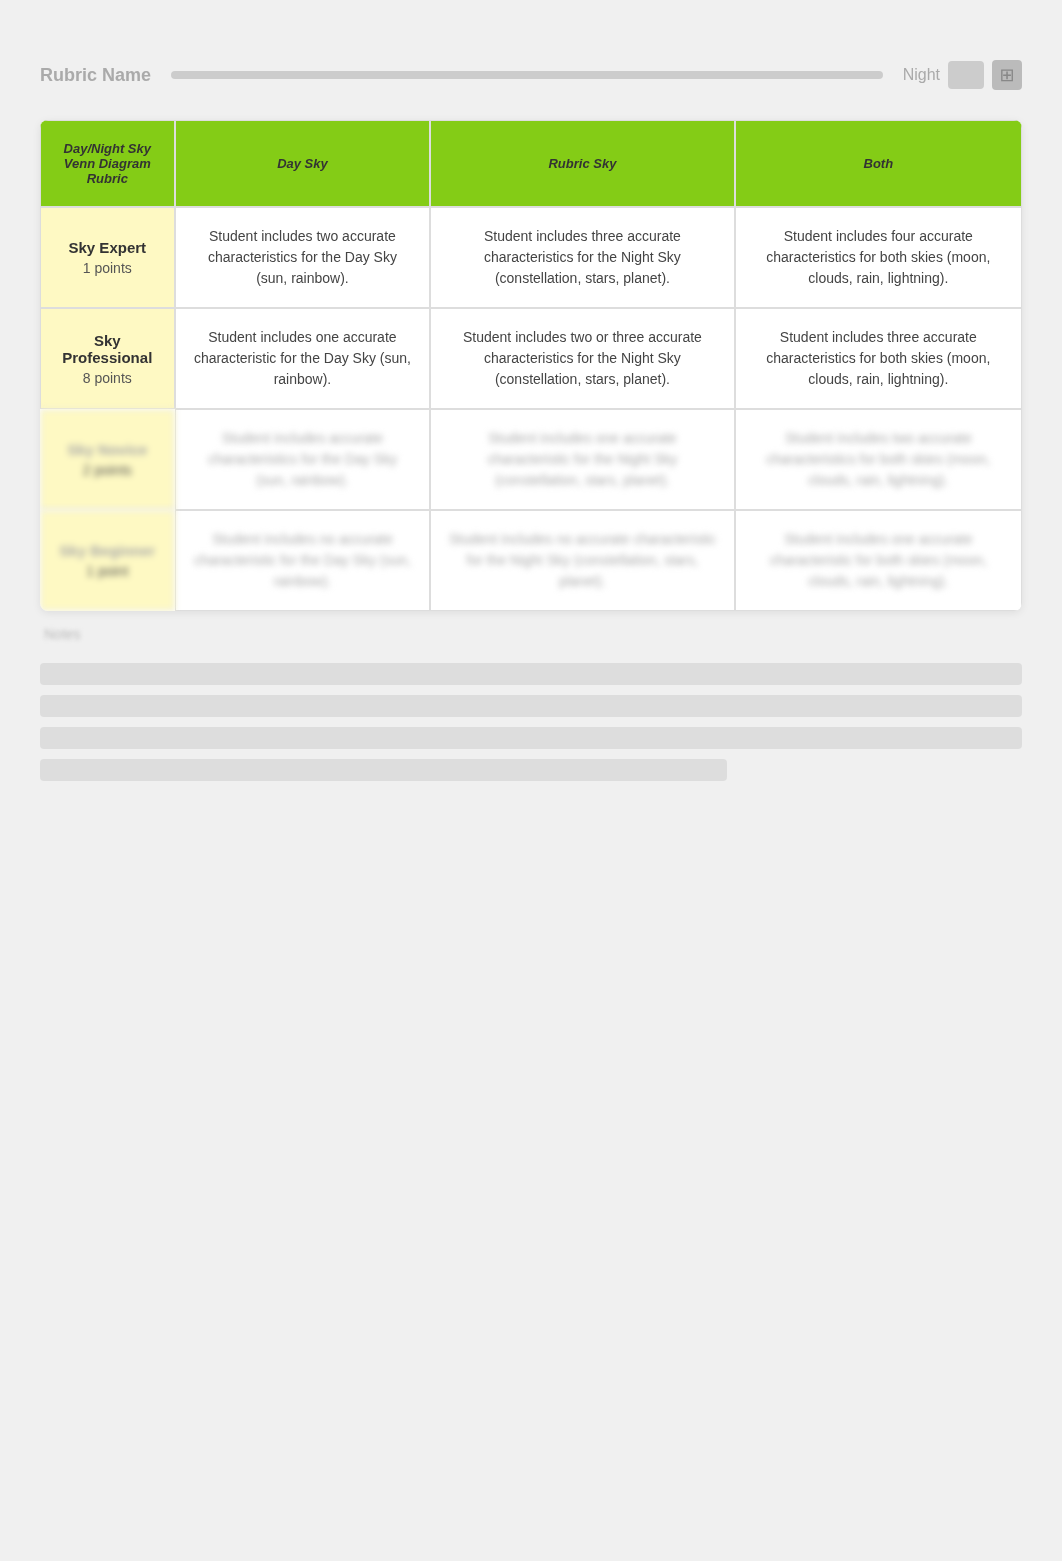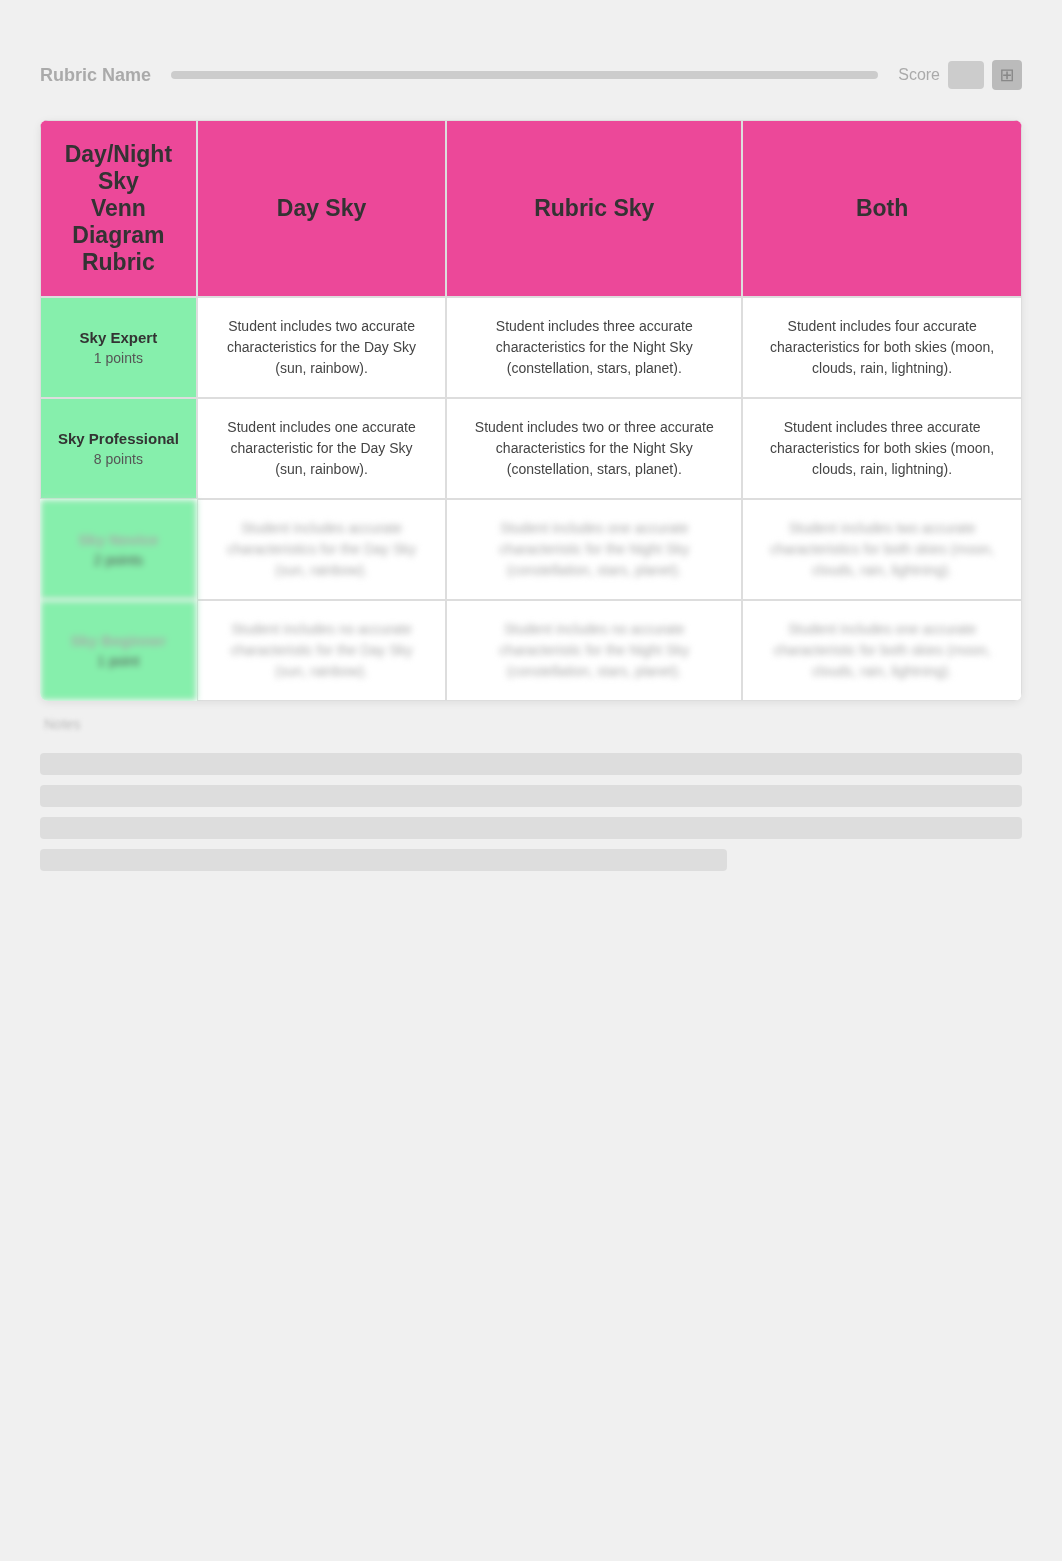--- a/index.html
+++ b/index.html
@@ -67,32 +67,33 @@
 
     .rubric-table th, .rubric-table td {
       border: 1px solid #ddd;
       vertical-align: middle;
       text-align: center;
       padding: 18px 16px;
       font-size: 15px;
     }
 
     .header-row th {
-      background: #ec4899;
+      background: #84cc16;
       color: #333;
-      font-size: 23px;
+      font-size: 13px;
       font-weight: 600;
       padding: 20px 16px;
+      font-style: italic;
     }
 
     .row-label {
       font-size: 16px;
       font-weight: 600;
       color: #333;
-      background: #86efac;
+      background: #fef9c3;
     }
     .row-label .points {
       font-weight: 400;
       font-size: 14px;
       color: #555;
       display: block;
       margin-top: 4px;
     }
 
     .cell-content {
@@ -124,21 +125,21 @@
       filter: blur(2px);
     }
   </style>
 </head>
 <body>
 
 <div class="header">
   <span class="header-title">Rubric Name</span>
   <div class="header-bar"></div>
   <div class="header-right">
-    <span class="header-score-label">Score</span>
+    <span class="header-score-label">Night</span>
     <div class="header-score-box"></div>
     <div class="header-icon">⊞</div>
   </div>
 </div>
 
 <table class="rubric-table">
   <thead>
     <tr class="header-row">
       <th>
         Day/Night Sky<br>Venn Diagram<br>Rubric

